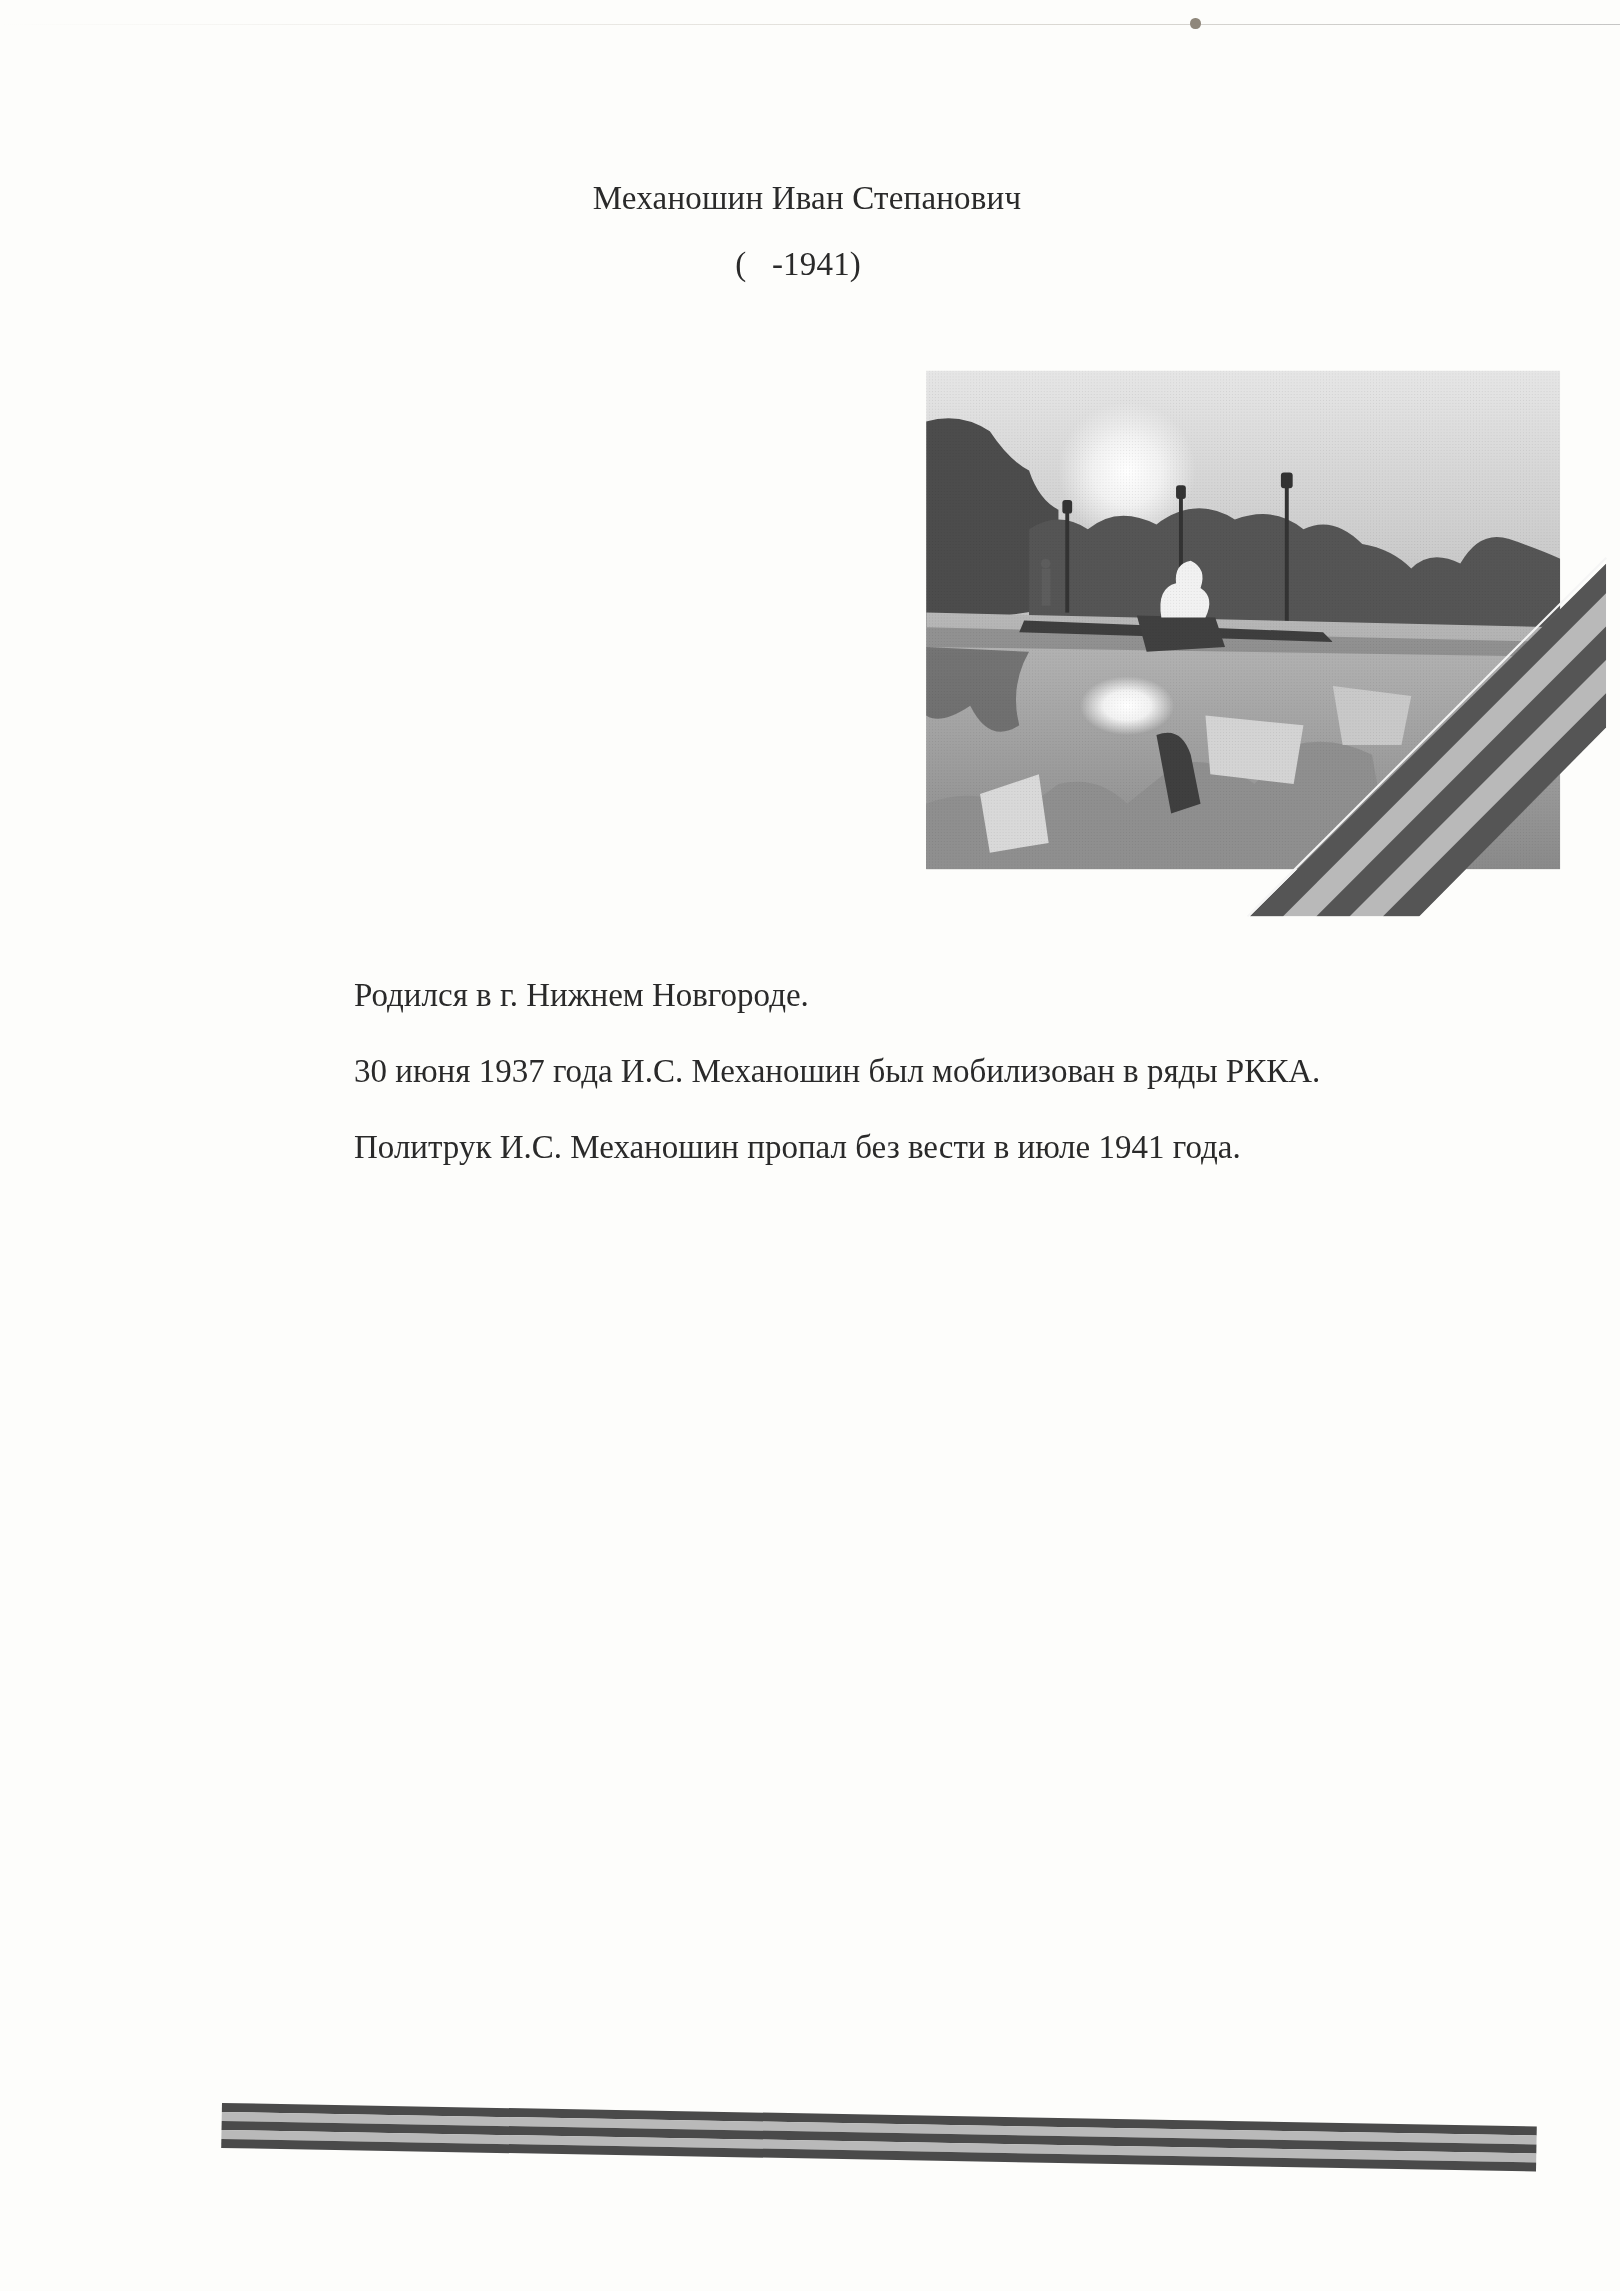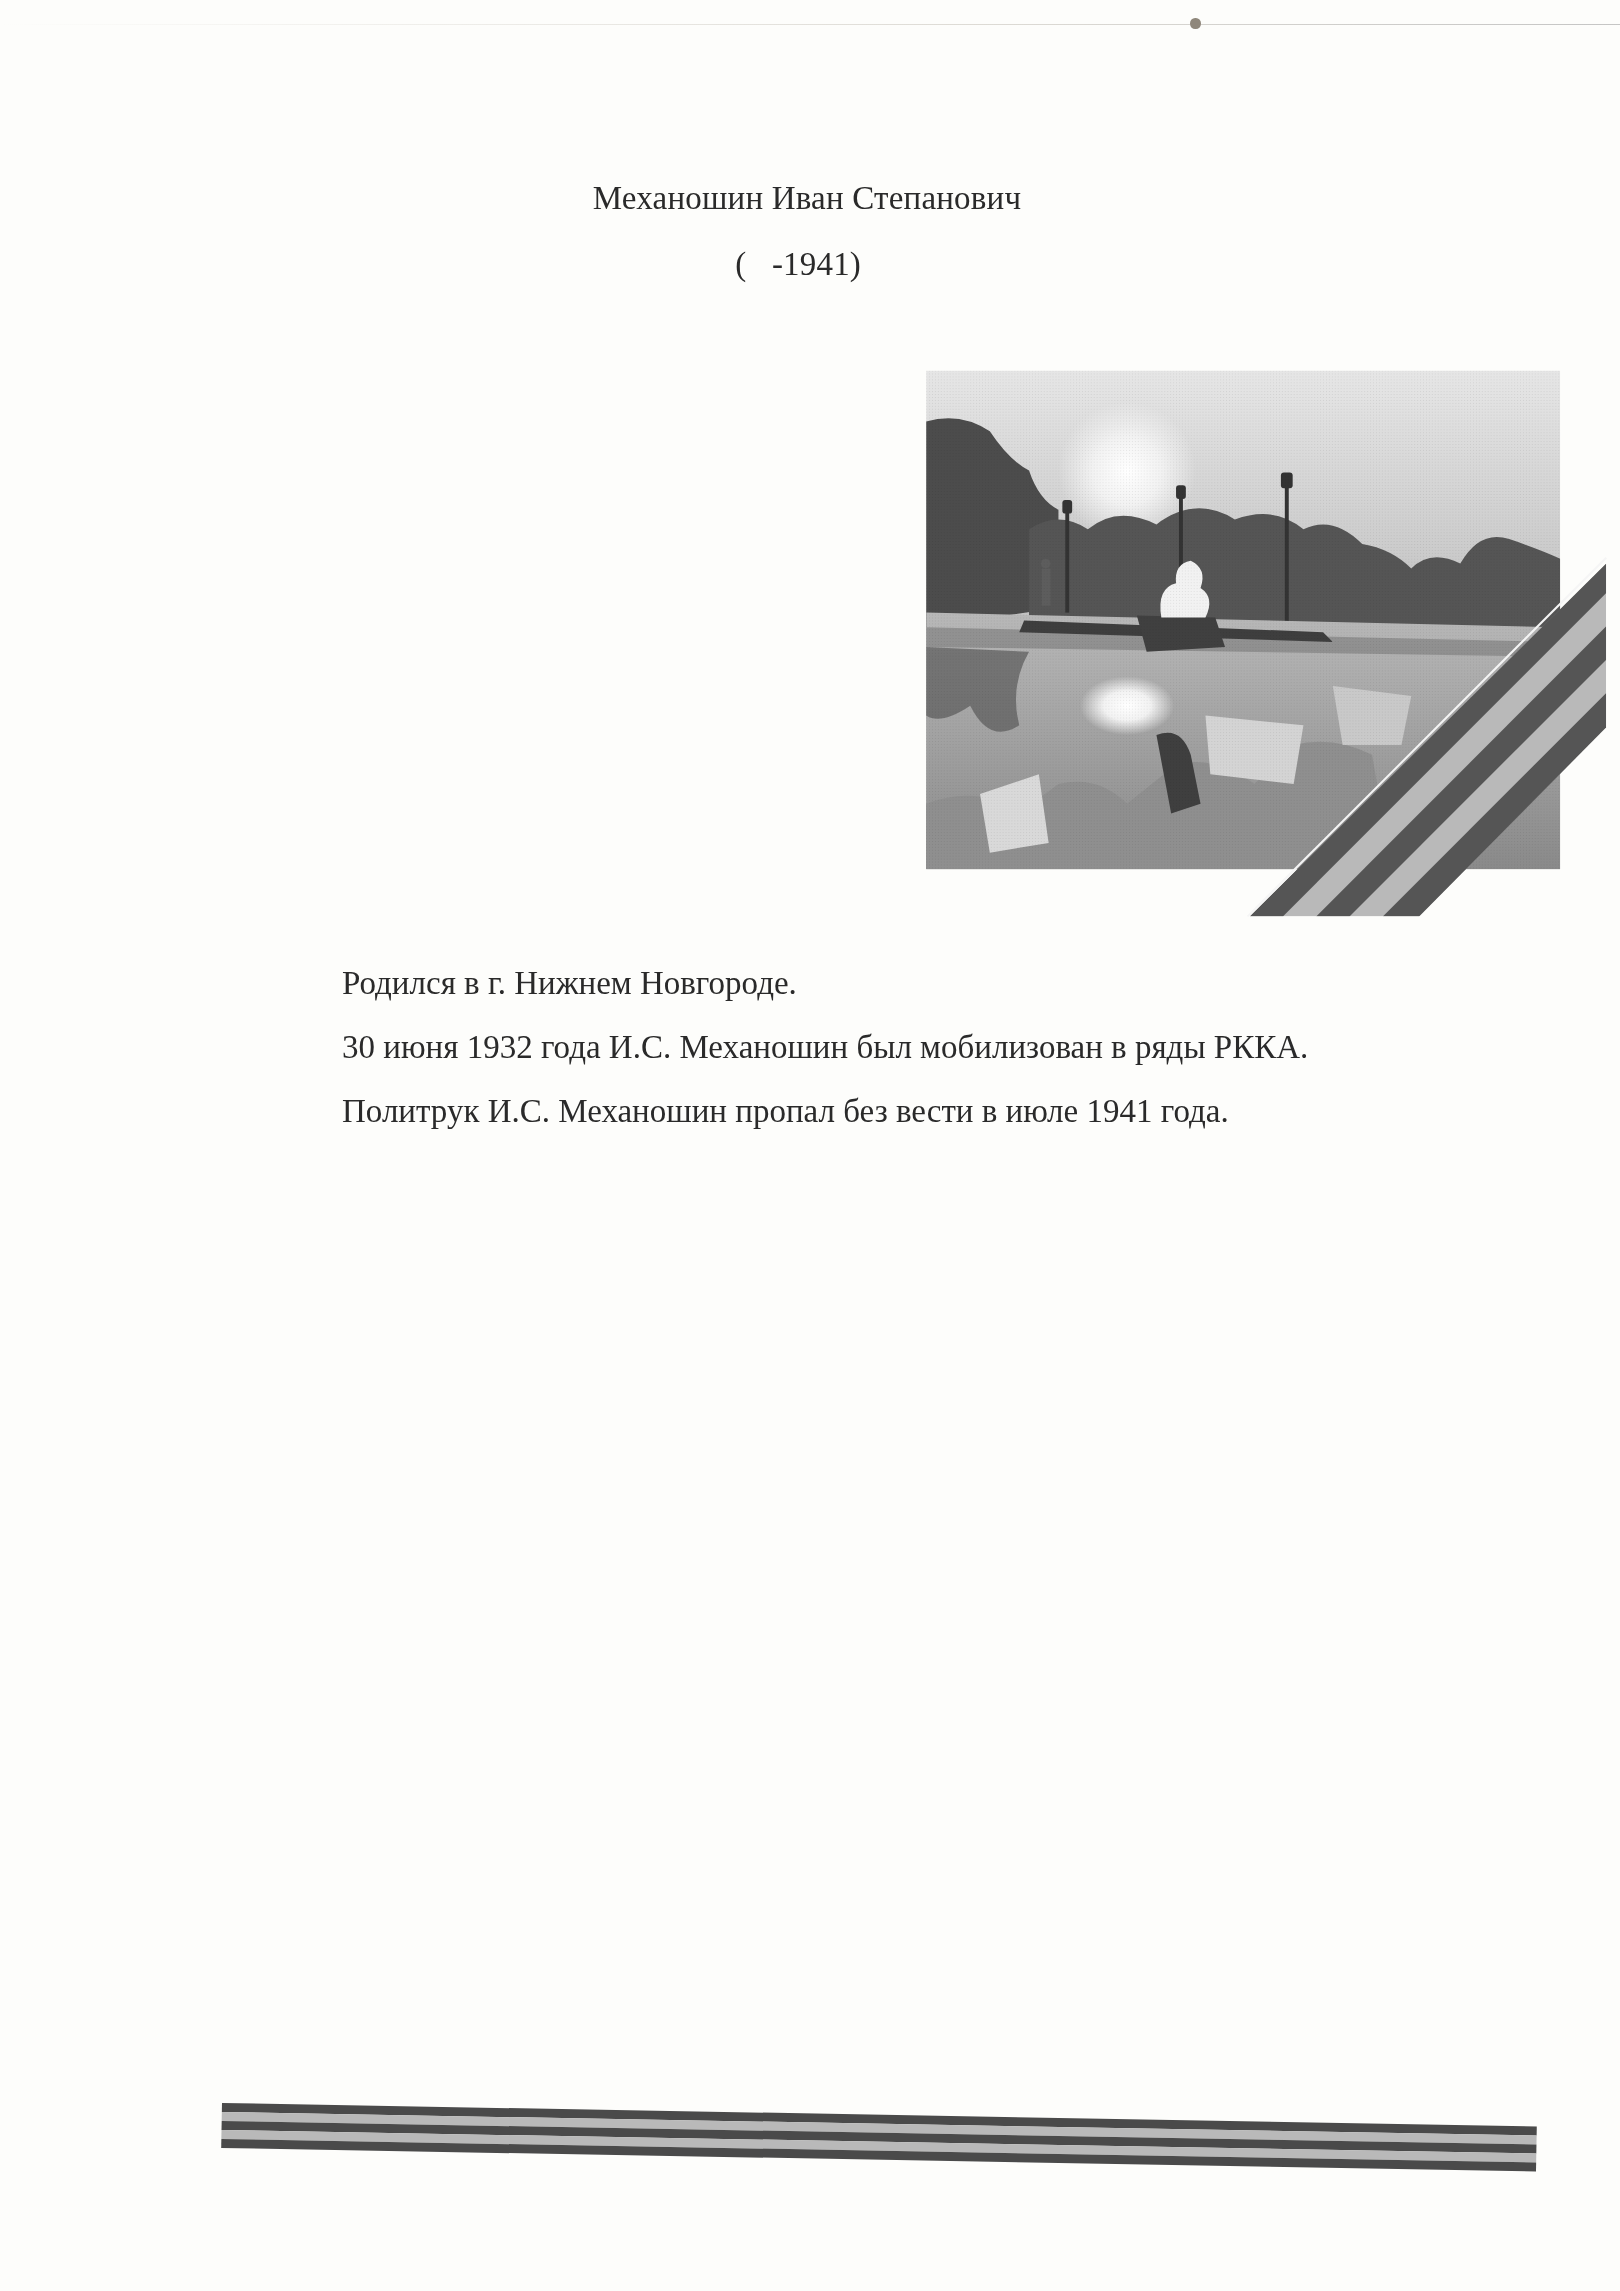--- a/index.html
+++ b/index.html
@@ -29,21 +29,21 @@
   .photo-wrap {
     position: absolute; left: 0; top: 0; width: 1620px; height: 941px;
     pointer-events: none;
   }
   .photo-wrap svg { position: absolute; left: 0; top: 0; }
   .bio {
     position: absolute; left: 265px; top: 951px; width: 1267px;
     font-size: 33px; line-height: 64px;
     text-align: justify;
   }
-  .bio p { margin: 0; text-indent: 77px; }
+  .bio p { margin: 12px; text-indent: 77px; }
   .bottom-ribbon {
     position: absolute; left: 222px; top: 2103px; width: 1315px; height: 45px;
     transform-origin: 0 0; transform: rotate(1.02deg);
   }
   .bottom-ribbon .stripe { height: 9px; }
   .bottom-ribbon .dark { background: #4a4a4a; }
   .bottom-ribbon .light { background: #b9b9b9; }
 </style>
 </head>
 <body>
@@ -131,21 +131,21 @@
         <polygon points="1343,935 1639,639 1639,673 1377,935" fill="#555555"></polygon>
         <polygon points="1411,935 1639,707 1639,746 1450,935" fill="#555555"></polygon>
       </g>
       <polyline points="1273,935 1639,569" fill="none" stroke="#f5f5f5" stroke-width="2"></polyline>
     </g>
   </svg>
 </div>
 
 <div class="bio">
   <p>Родился в г. Нижнем Новгороде.</p>
-  <p>30 июня 1932 года И.С. Механошин был мобилизован в ряды РККА.</p>
+  <p>30 июня 1937 года И.С. Механошин был мобилизован в ряды РККА.</p>
   <p>Политрук И.С. Механошин пропал без вести в июле 1941 года.</p>
 </div>
 
 <div class="bottom-ribbon">
   <div class="stripe dark"></div>
   <div class="stripe light"></div>
   <div class="stripe dark"></div>
   <div class="stripe light"></div>
   <div class="stripe dark"></div>
 </div>

